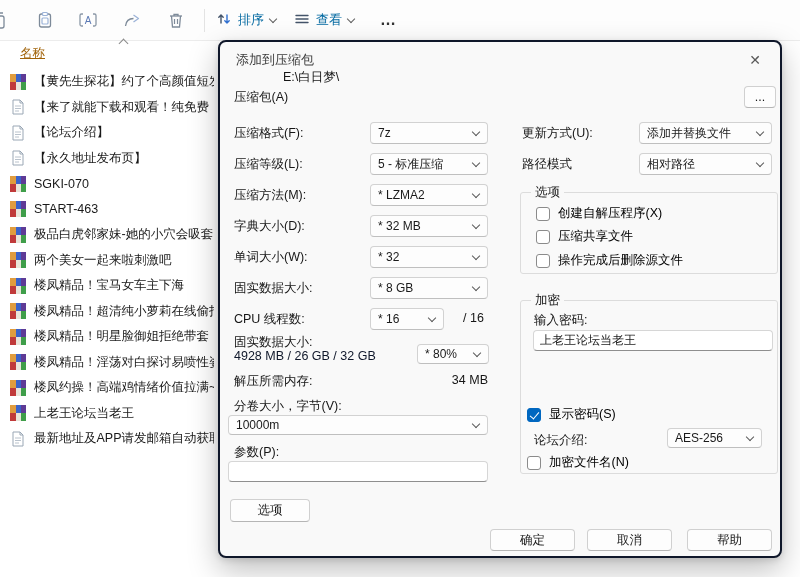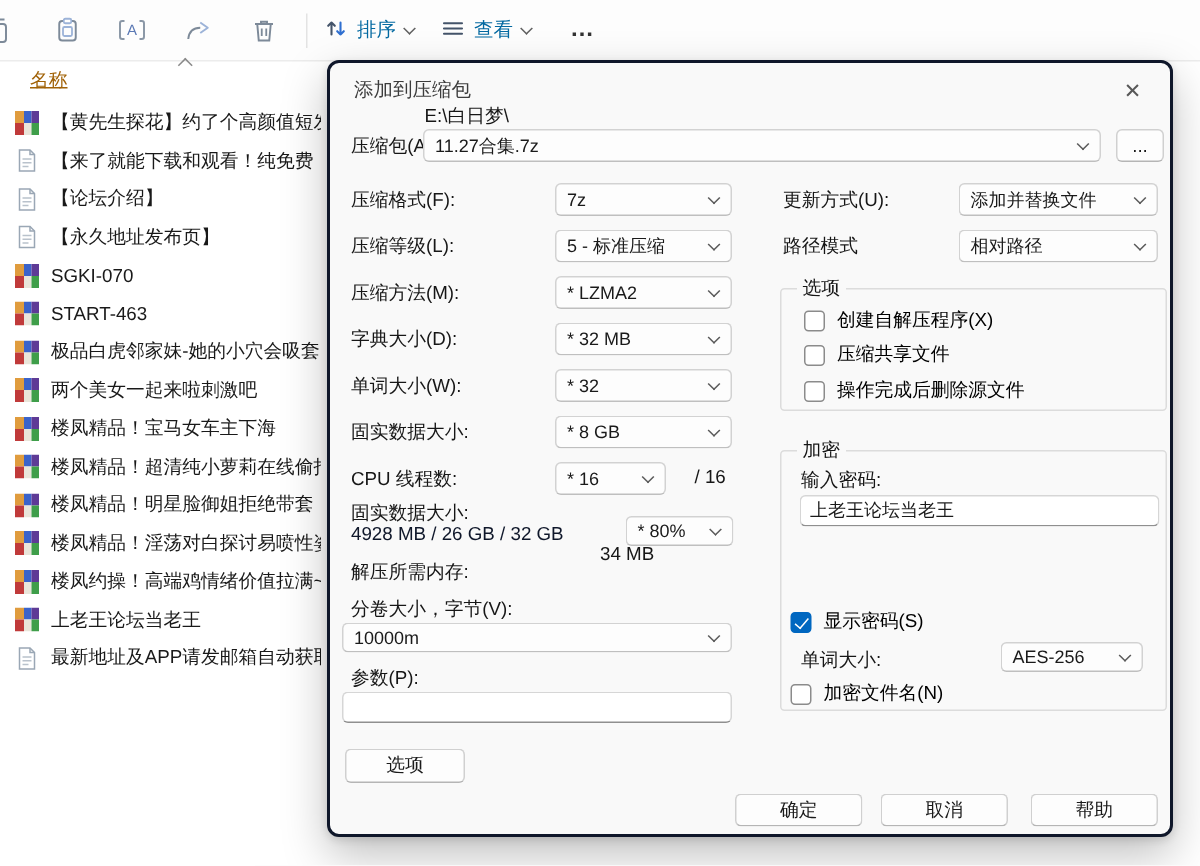--- a/index.html
+++ b/index.html
@@ -264,24 +264,20 @@
       </svg>
       <span>最新地址及APP请发邮箱自动获取！！！</span>
     </div>
 
   <div class="dialog">
     <div class="dlg-title">添加到压缩包</div>
     <button class="dlg-close">✕</button>
 
     <div class="lbl" style="left:14px; top:47px">压缩包(A)</div>
     <div class="val" style="left:63px; top:27px">E:\白日梦\</div>
-    <div class="combo" style="left:62px; top:44px; width:452px">
-      <span>11.27合集.7z</span>
-      <span class="chev"></span>
-    </div>
     <button class="btn" style="left:524px; top:44px; width:32px; height:22px">...</button>
 
     <div class="lbl" style="left:14px; top:83px">压缩格式(F):</div>
     <div class="combo" style="left:150px; top:80px; width:118px">
         <span>7z</span>
         <span class="chev"></span>
       </div>
     <div class="lbl" style="left:14px; top:114px">压缩等级(L):</div>
     <div class="combo" style="left:150px; top:111px; width:118px">
         <span>5 - 标准压缩</span>
@@ -315,21 +311,21 @@
       </div>
     <div class="val" style="left:243px; top:269px">/ 16</div>
 
     <div class="lbl" style="left:14px; top:292px">固实数据大小:</div>
     <div class="val muted2" style="left:14px; top:307px">4928 MB / 26 GB / 32 GB</div>
     <div class="combo" style="left:197px; top:302px; width:72px; height:20px">
         <span>* 80%</span>
         <span class="chev"></span>
       </div>
     <div class="lbl" style="left:14px; top:331px">解压所需内存:</div>
-    <div class="val" style="left:180px; top:320px; width:88px; ">34 MB</div>
+    <div class="val" style="left:180px; top:331px; width:88px; text-align:right">34 MB</div>
 
     <div class="lbl" style="left:14px; top:356px">分卷大小，字节(V):</div>
     <div class="combo" style="left:8px; top:373px; width:260px; height:20px">
         <span>10000m</span>
         <span class="chev"></span>
       </div>
 
     <div class="lbl" style="left:14px; top:402px">参数(P):</div>
     <input class="tinput" style="left: 8px; top: 419px; width: 260px; height: 21px;" value="">
 
@@ -364,21 +360,21 @@
 
     <fieldset class="group" style="left:300px; top:250px; width:258px; height:182px">
       <legend>加密</legend>
     </fieldset>
     <div class="lbl" style="left:314px; top:270px">输入密码:</div>
     <input class="tinput" style="left: 313px; top: 288px; width: 240px; height: 21px;" value="上老王论坛当老王">
     <div class="checkrow" style="left:307px; top:364px">
         <span class="cbx checked"></span>
         <span>显示密码(S)</span>
       </div>
-    <div class="lbl" style="left:314px; top:390px">单词大小:</div>
+    <div class="lbl" style="left:314px; top:390px">论坛介绍:</div>
     <div class="combo" style="left:447px; top:386px; width:95px; height:20px">
         <span>AES-256</span>
         <span class="chev"></span>
       </div>
     <div class="checkrow" style="left:307px; top:412px">
         <span class="cbx"></span>
         <span>加密文件名(N)</span>
       </div>
 
     <button class="btn" style="left:270px; top:487px; width:85px; height:22px">确定</button>

